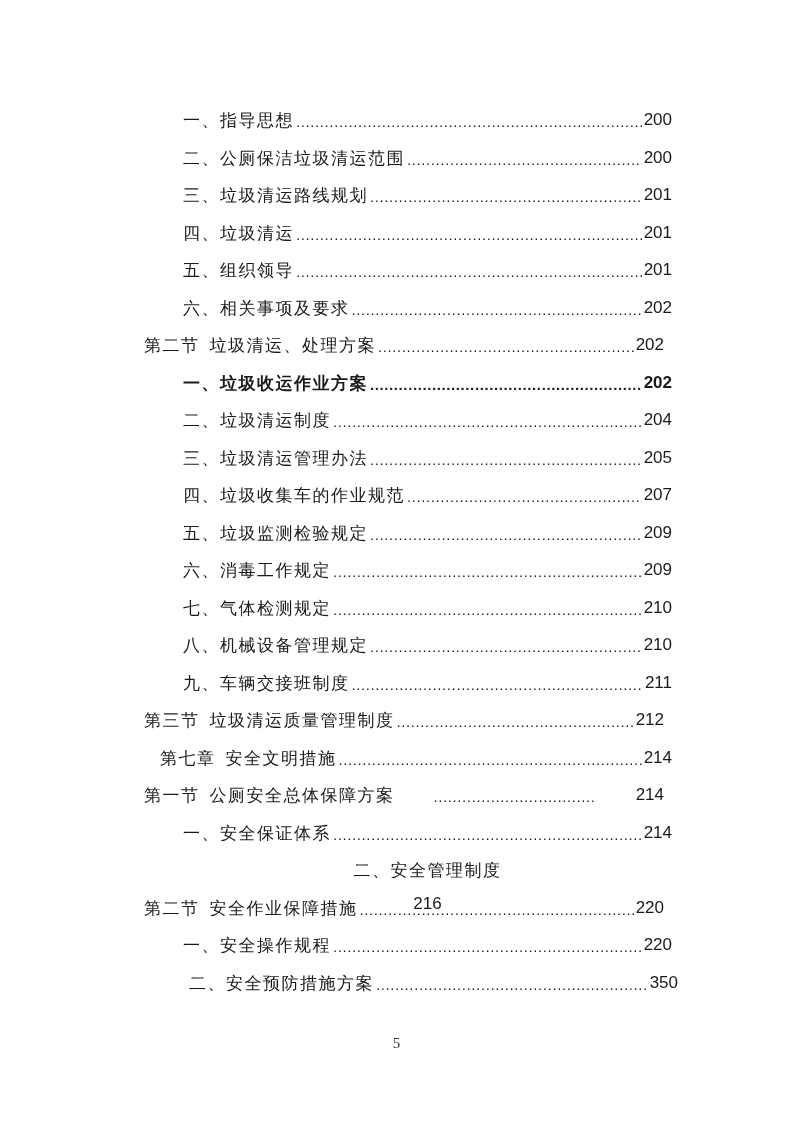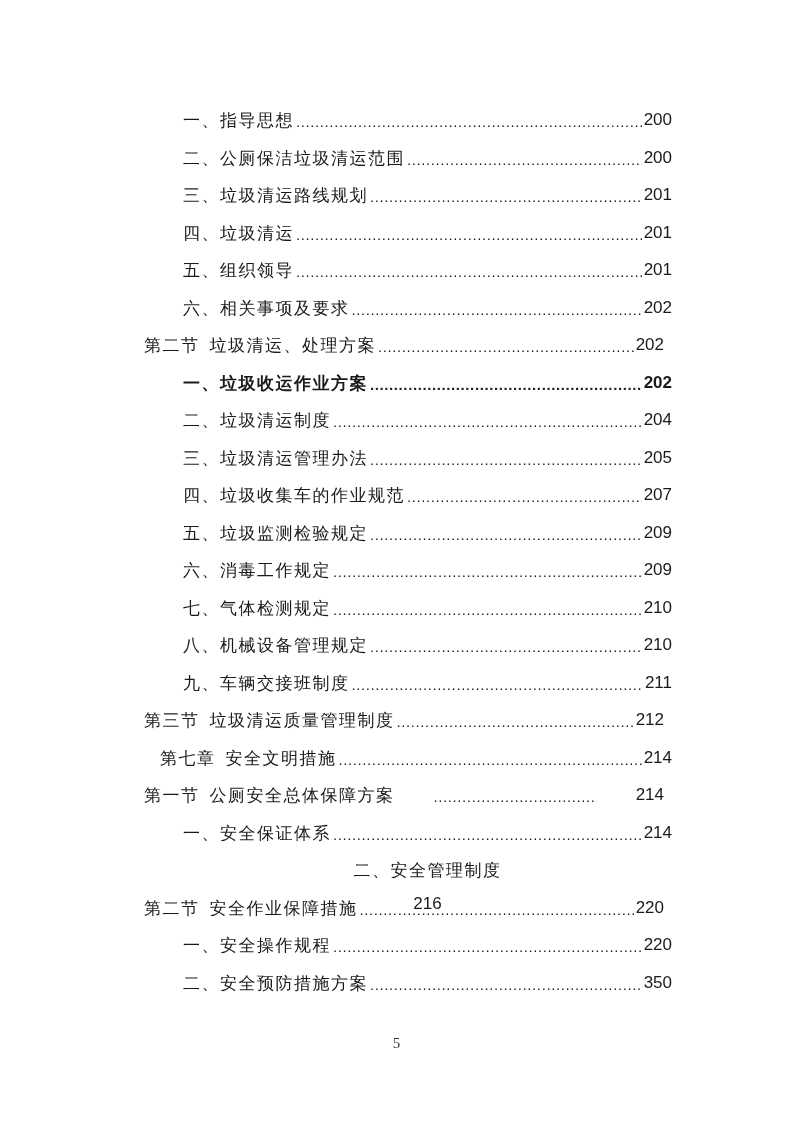--- a/index.html
+++ b/index.html
@@ -134,20 +134,20 @@
     <div class="toc-row lvl-sec" style="top: 787.5px;">
       <span class="label"><span class="prefix">第二节</span><span class="gap"></span><span class="title">安全作业保障措施</span></span>
       <span class="dots"></span>
       <span class="page">220</span>
     </div>
     <div class="toc-row lvl-sub" style="top: 825px;">
       <span class="label"><span class="prefix">一、</span><span class="title">安全操作规程</span></span>
       <span class="dots"></span>
       <span class="page">220</span>
     </div>
-    <div class="toc-row lvl-sub" style="top: 862.5px;">
+    <div class="toc-row lvl-sub" style="top: 862.5px; margin-left: 6px;">
       <span class="label"><span class="prefix">二、</span><span class="title">安全预防措施方案</span></span>
       <span class="dots"></span>
       <span class="page">350</span>
     </div>
   </div>
 
 <div class="page-number">5</div>
 
 </body></html>

